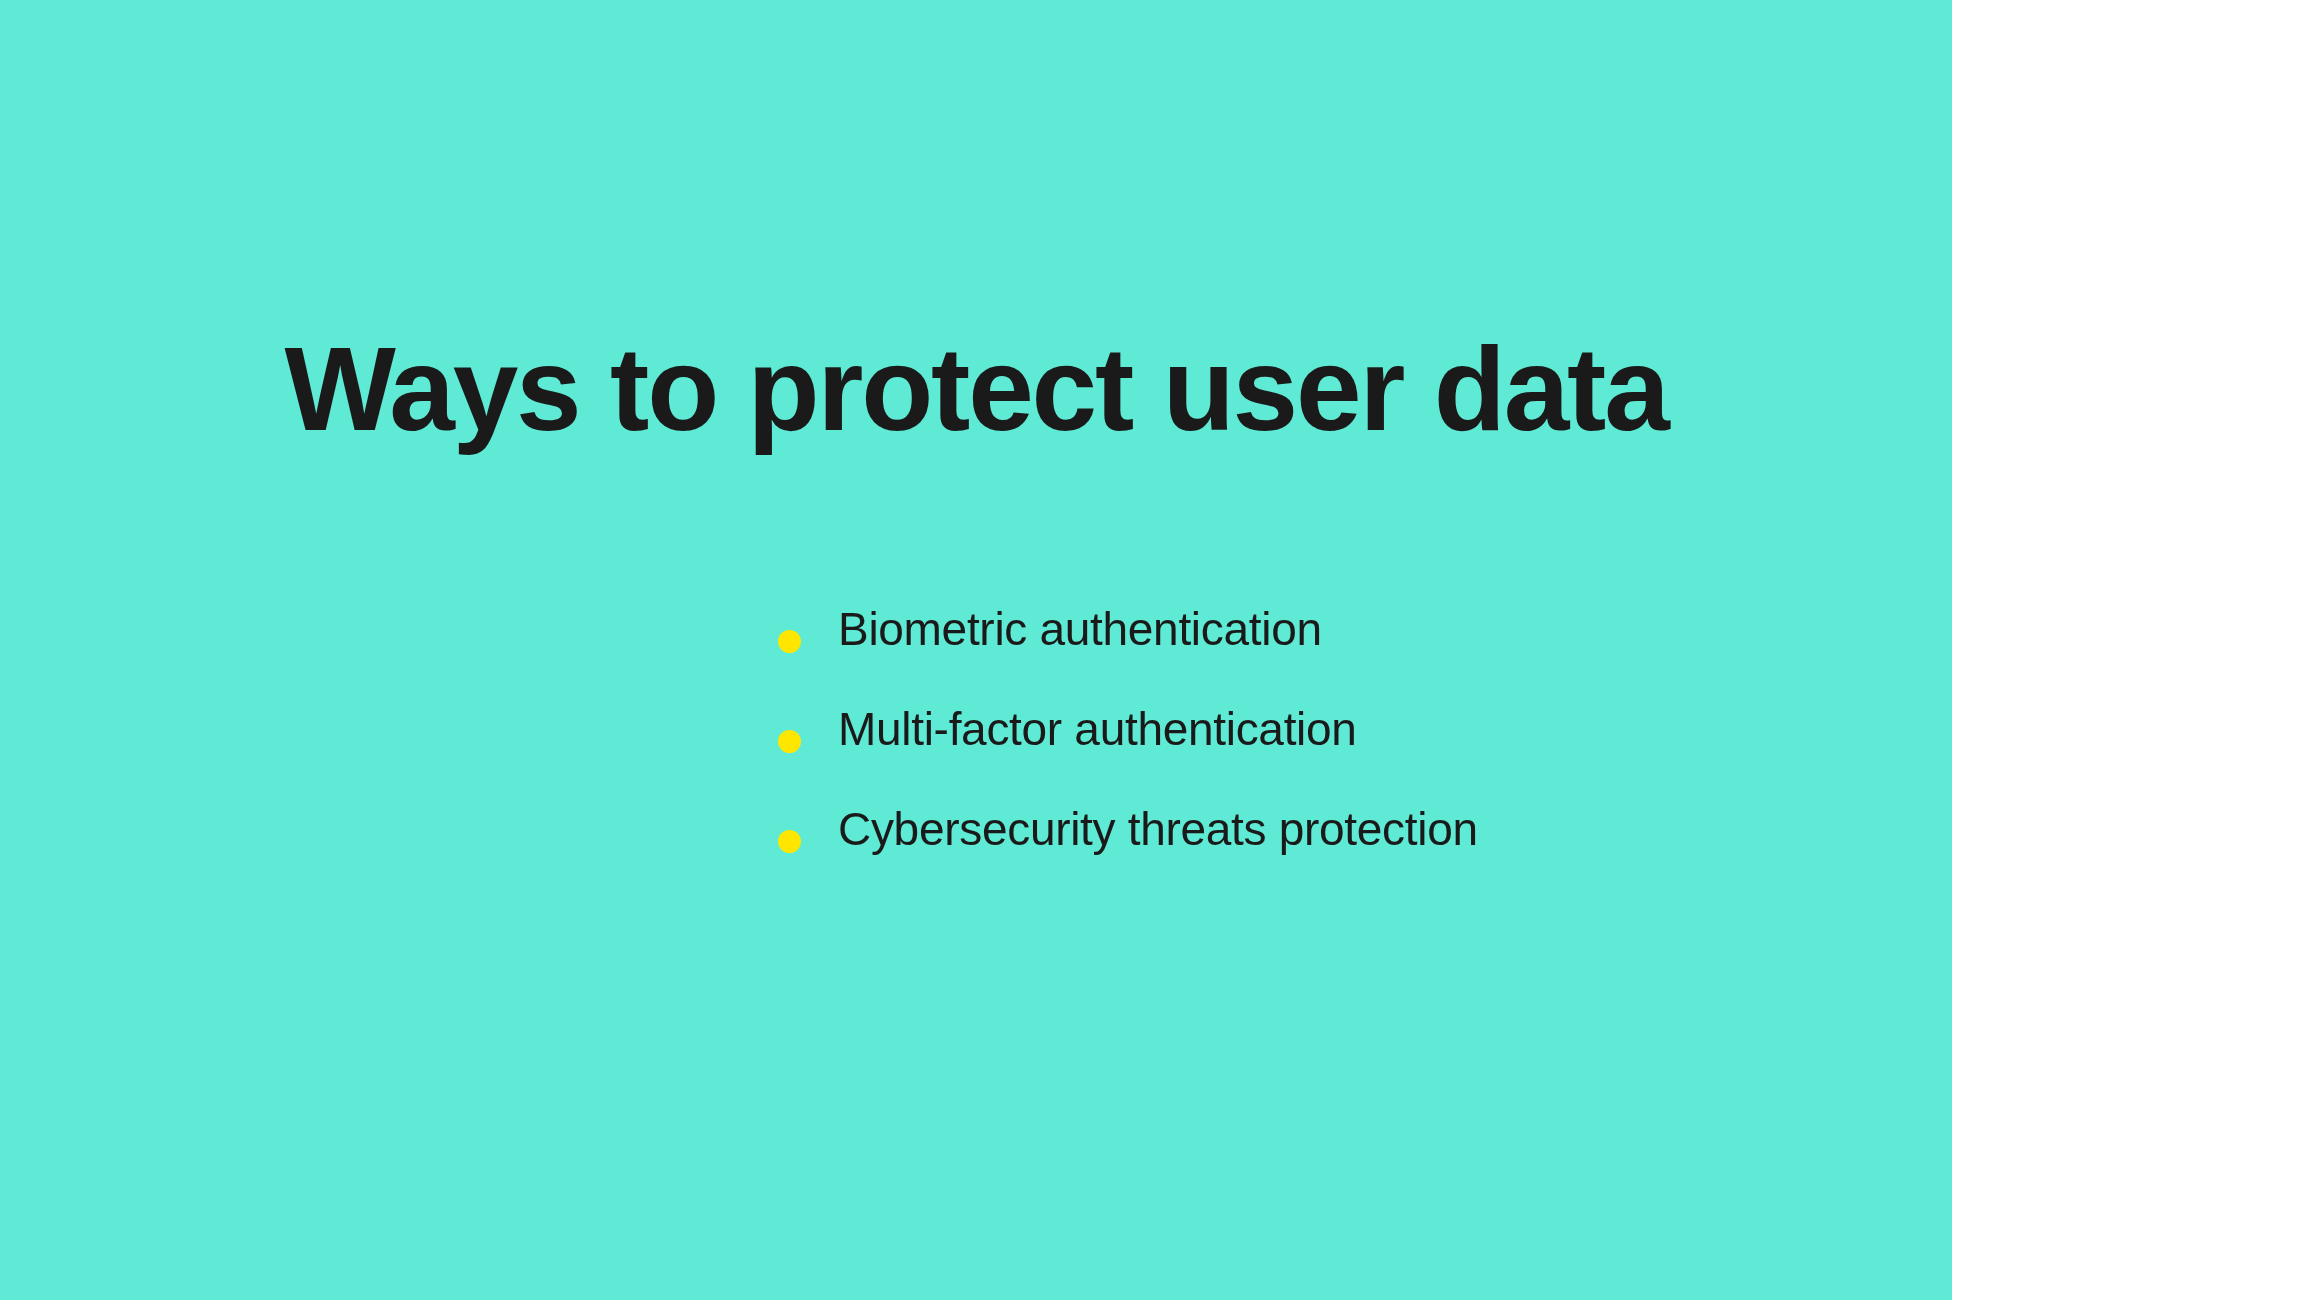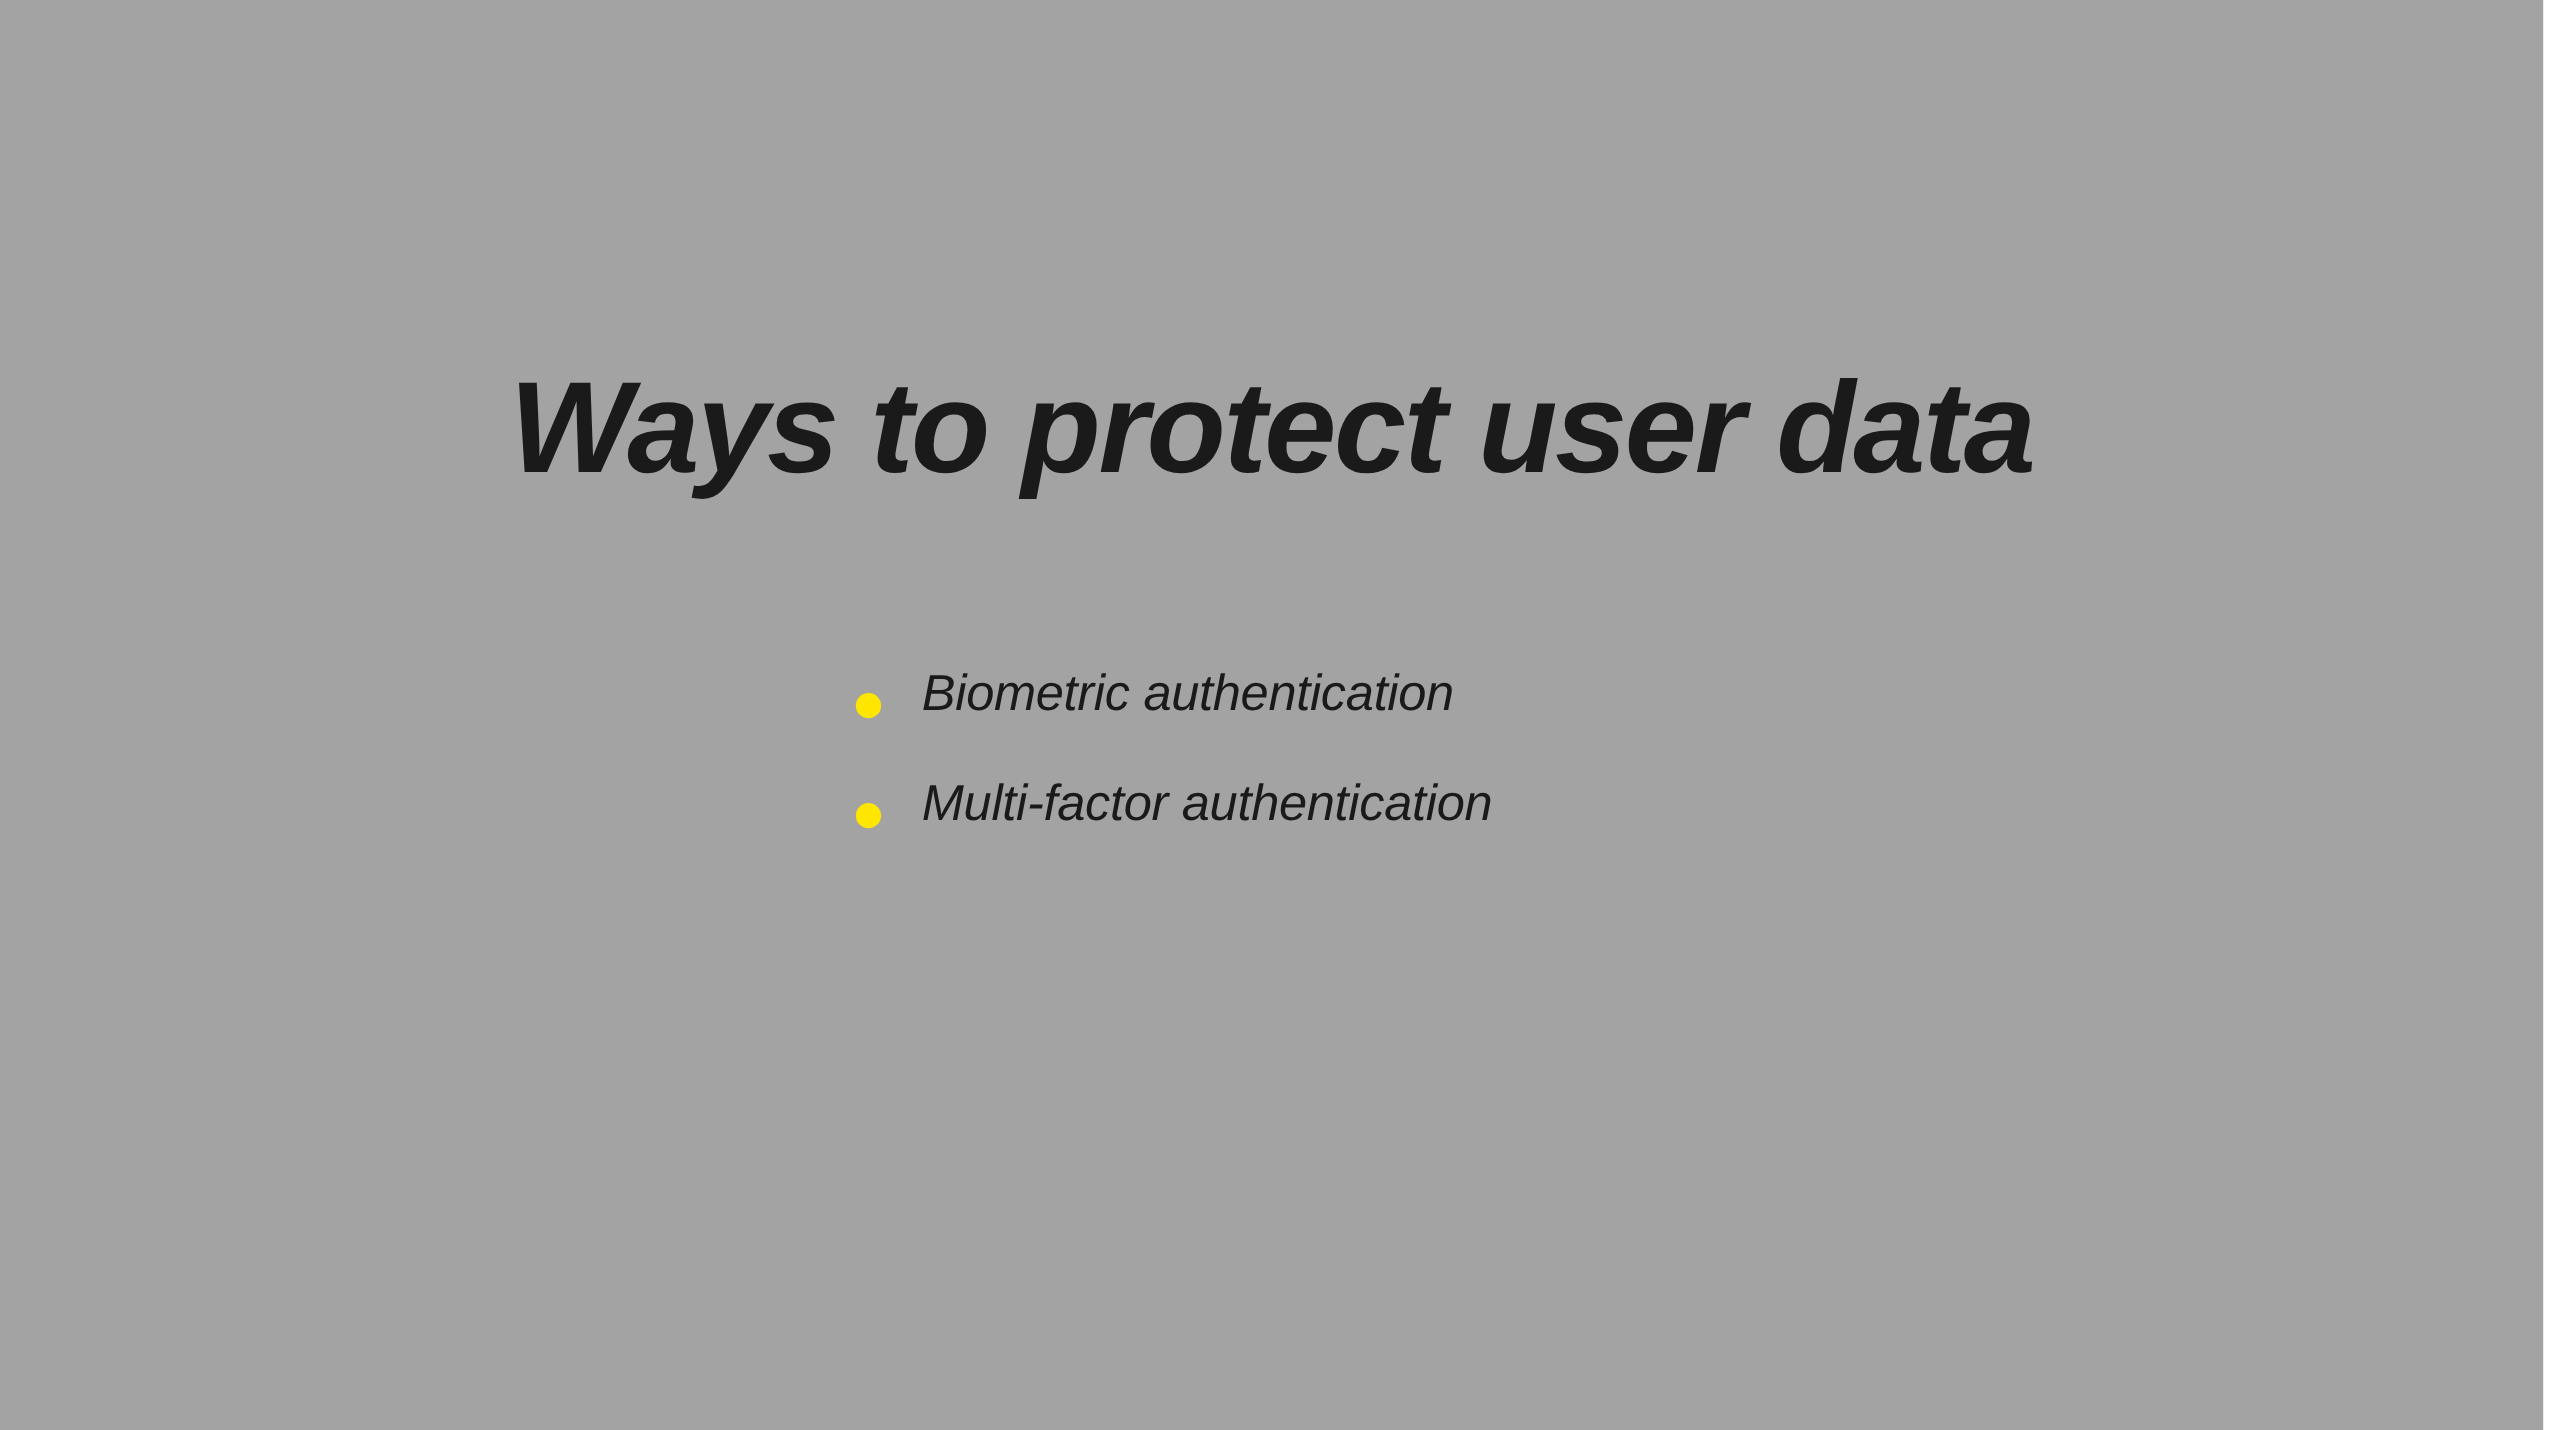--- a/index.html
+++ b/index.html
@@ -12,24 +12,23 @@
     overflow: hidden;
   }
 
   body {
     font-family: "Liberation Sans", "DejaVu Sans", sans-serif;
     -webkit-font-smoothing: antialiased;
   }
 
   .slide {
     position: relative;
-    width: 2312px;
+    width: 1952px;
     height: 1300px;
-    background: #a3a3a3;
-    font-style: italic;
+    background: #5eead4;
   }
 
   
   .slide-title {
     position: absolute;
     left: 0;
     right: 0;
     top: 330px;
     text-align: center;
     font-size: 118px;
@@ -88,16 +87,20 @@
       <span class="bullet-dot"></span>
       <span class="bullet-text">Biometric authentication</span>
     </li>
 
     <li class="bullet-item">
       <span class="bullet-dot"></span>
       <span class="bullet-text">Multi-factor authentication</span>
     </li>
 
 
+    <li class="bullet-item">
+      <span class="bullet-dot"></span>
+      <span class="bullet-text">Cybersecurity threats protection</span>
+    </li>
 
   </ul>
 
 </div>
 
 </body></html>

